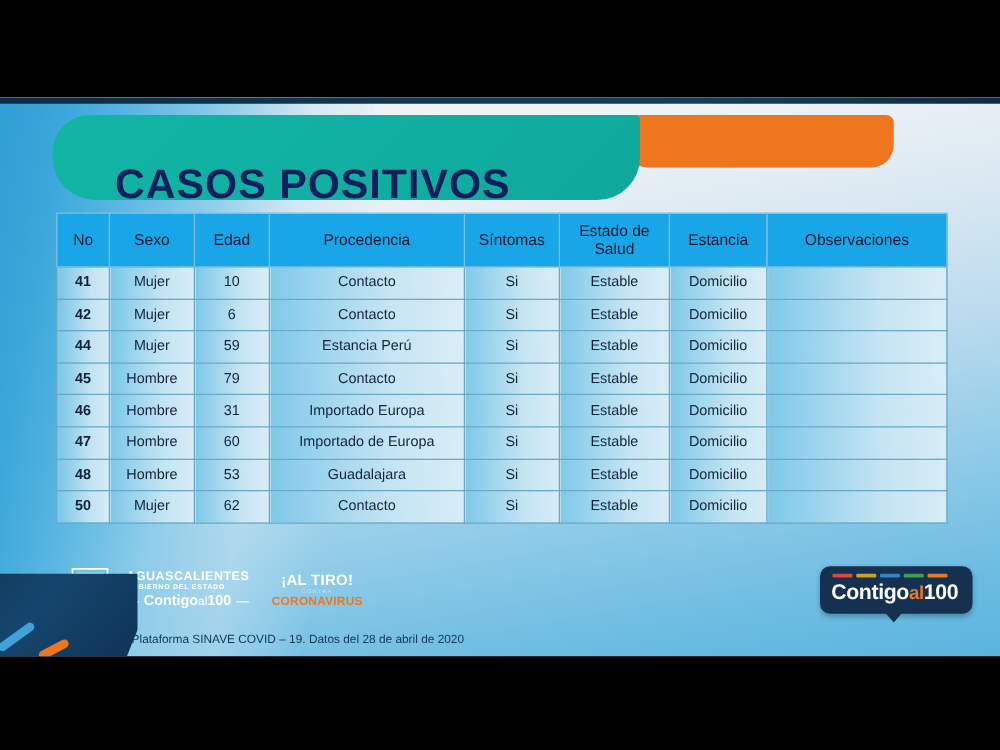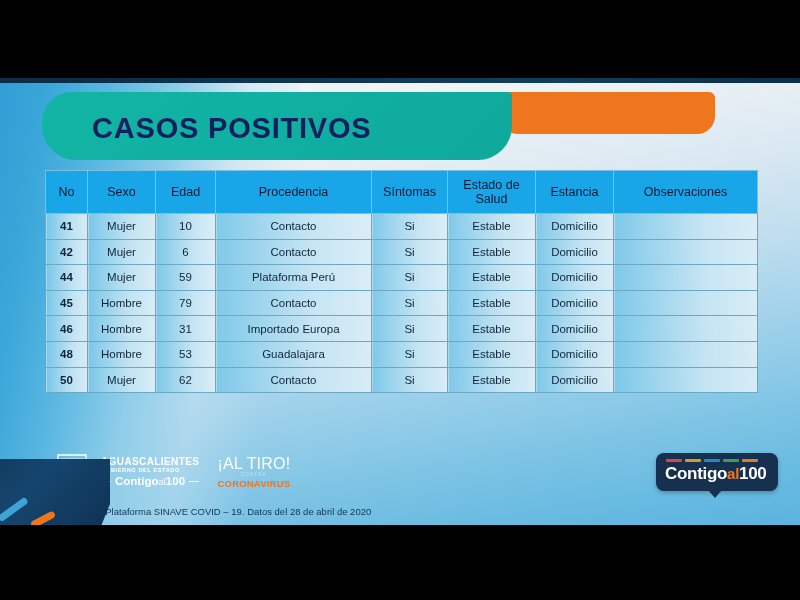--- a/index.html
+++ b/index.html
@@ -76,22 +76,22 @@
     left: 500px;
     top: 14px;
     width: 215px;
     height: 42px;
     background: #f0761e;
     border-radius: 0 6px 18px 18px;
   }
   #title-text {
     position: absolute;
     left: 92px;
-    top: 34px;
-    font-size: 29px;
+    top: 50px;
+    font-size: 33px;
     font-weight: bold;
     letter-spacing: 0.8px;
     color: #101f5e;
     font-family: "Liberation Sans", sans-serif;
   }
 
   
   #table-wrap {
     position: absolute;
     left: 45px;
@@ -171,21 +171,21 @@
   .gob-rule .bar { height:1px; background:#ffffff; width:10px;}
   .gob-rule .mid { font-size: 11.5px; font-weight: bold; color:#fff; white-space: nowrap;}
   .gob-rule .mid .thin { font-weight: normal; font-size: 9.5px; }
 
   .altiro {
     margin-left: 6px;
     text-align:center;
     line-height:1;
   }
   .altiro .top {
-    font-size: 16px; font-weight: normal; color: #ffffff; letter-spacing:0.2px;
+    font-size: 12px; font-weight: bold; color: #ffffff; letter-spacing:0.2px;
     white-space: nowrap;
   }
   .altiro .mid { font-size: 4.5px; color:#bfe3f3; letter-spacing:1px; margin: 1px 0;}
   .altiro .bot {
     font-size: 9.5px; font-weight: bold; color:#f0761e; letter-spacing:0.2px;
   }
 
   
   #source {
     position: absolute;
@@ -309,41 +309,51 @@
               <td>Contacto</td>
               <td>Si</td>
               <td>Estable</td>
               <td>Domicilio</td>
               <td></td>
             </tr>
             <tr>
               <td class="no">44</td>
               <td>Mujer</td>
               <td>59</td>
-              <td>Plataforma Perú</td>
+              <td>Estancia Perú</td>
               <td>Si</td>
               <td>Estable</td>
               <td>Domicilio</td>
               <td></td>
             </tr>
             <tr>
               <td class="no">45</td>
               <td>Hombre</td>
               <td>79</td>
               <td>Contacto</td>
               <td>Si</td>
               <td>Estable</td>
               <td>Domicilio</td>
               <td></td>
             </tr>
             <tr>
               <td class="no">46</td>
               <td>Hombre</td>
               <td>31</td>
               <td>Importado Europa</td>
+              <td>Si</td>
+              <td>Estable</td>
+              <td>Domicilio</td>
+              <td></td>
+            </tr>
+            <tr>
+              <td class="no">47</td>
+              <td>Hombre</td>
+              <td>60</td>
+              <td>Importado de Europa</td>
               <td>Si</td>
               <td>Estable</td>
               <td>Domicilio</td>
               <td></td>
             </tr>
             <tr>
               <td class="no">48</td>
               <td>Hombre</td>
               <td>53</td>
               <td>Guadalajara</td>

